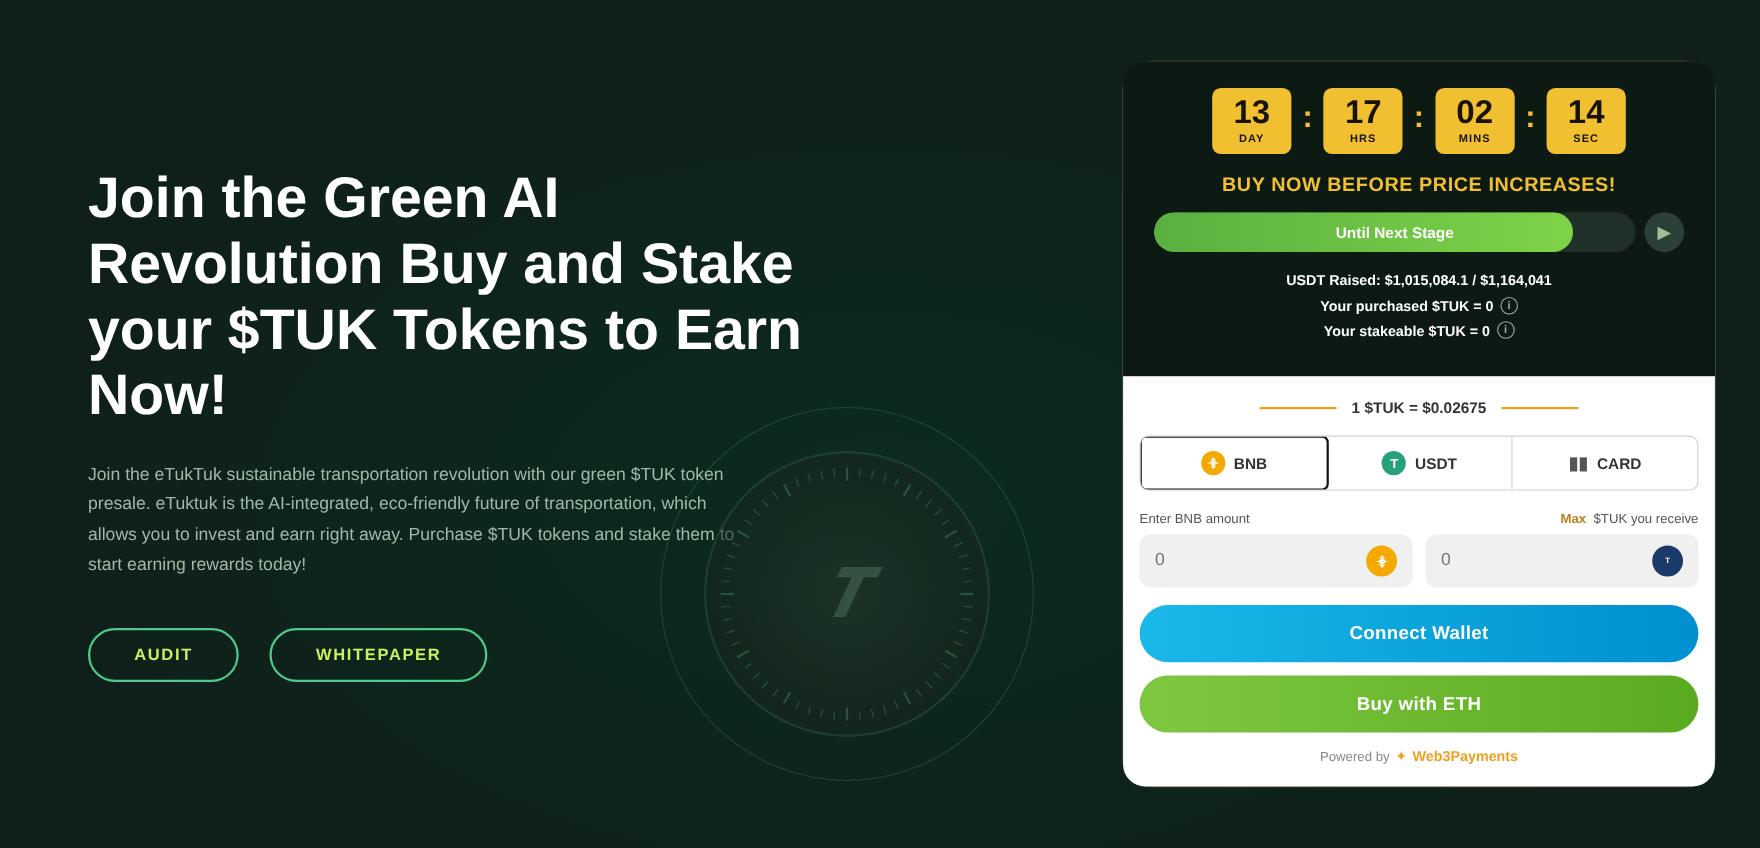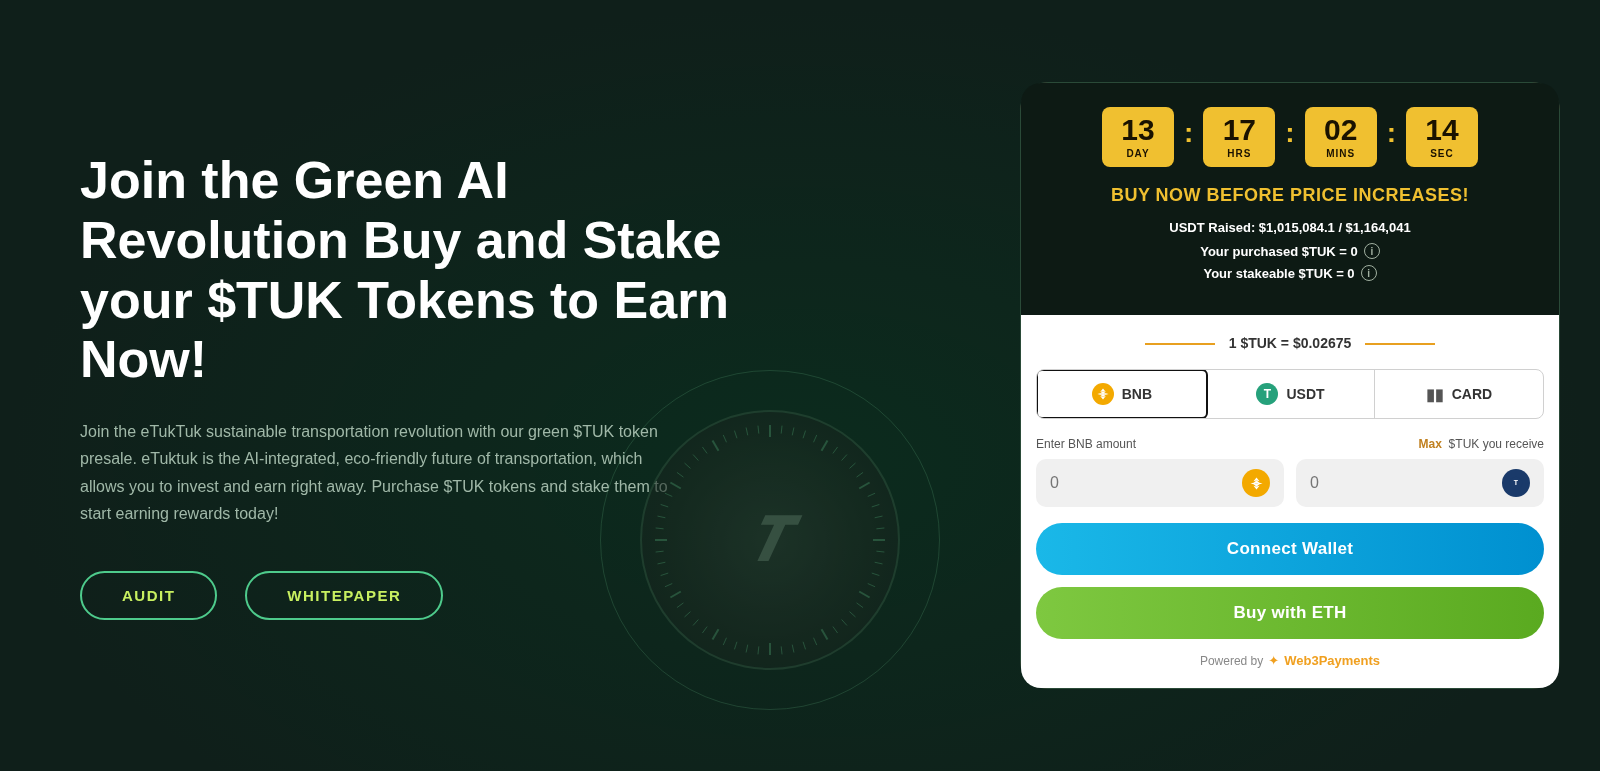--- a/index.html
+++ b/index.html
@@ -570,20 +570,28 @@
         </div>
         <span class="time-sep">:</span>
         <div class="time-block">
           <div class="time-num">14</div>
           <div class="time-label">SEC</div>
         </div>
       </div>
 
       <div class="buy-now-text">BUY NOW BEFORE PRICE INCREASES!</div>
 
+      <div class="progress-row">
+        <div class="progress-bar-container">
+          <div class="progress-bar-fill" style="width:87%;">
+          </div>
+          <span class="progress-text">Until Next Stage</span>
+        </div>
+        <button class="arrow-btn">▶</button>
+      </div>
 
       <div class="raised-text">USDT Raised: $1,015,084.1 / $1,164,041</div>
 
       <div class="purchased-row">
         <span>Your purchased $TUK = 0</span>
         <span class="info-icon">i</span>
       </div>
 
       <div class="purchased-row">
         <span>Your stakeable $TUK = 0</span>

